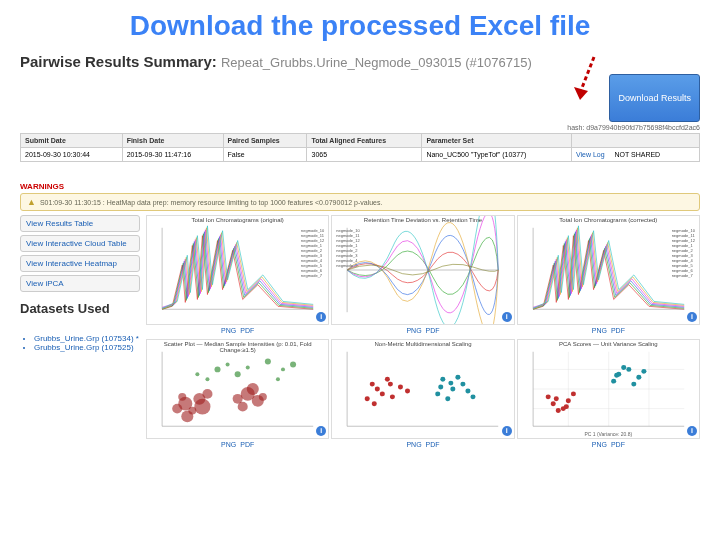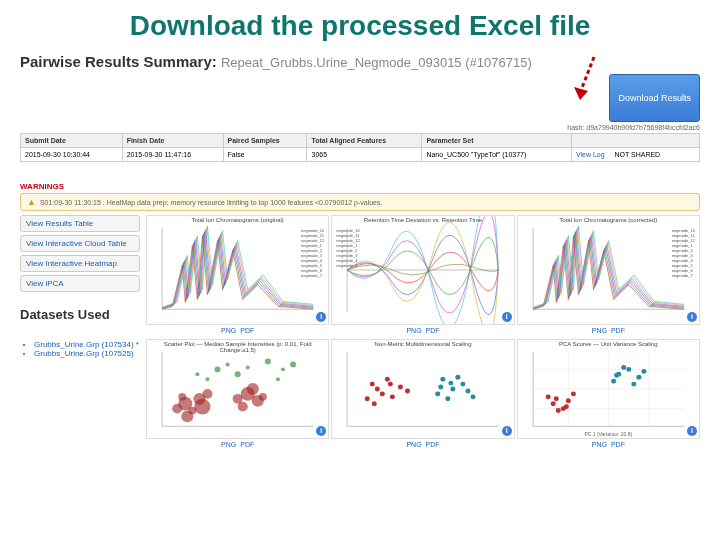--- a/index.html
+++ b/index.html
@@ -1,18 +1,18 @@
 <!DOCTYPE html>
 <html><head>
 <meta charset="utf-8">
 <style>
   * { box-sizing: border-box; margin: 0; padding: 0; }
   body { font-family: Arial, Helvetica, sans-serif; background: #fff; width: 720px; height: 540px; overflow: hidden; position: relative; }
   
-  .slide-title { font-size: 28px; font-weight: bold; color: #0f766e; text-align: center; padding: 10px 0 5px 0; }
+  .slide-title { font-size: 28px; font-weight: bold; color: #3b82f6; text-align: center; padding: 10px 0 5px 0; }
   
   .arrow { position: absolute; top: 55px; right: 120px; width: 30px; height: 45px; }
   .arrow svg { width: 100%; height: 100%; }
   
   .content { padding: 0 20px; }
   
   .section-title { font-size: 15px; font-weight: bold; color: #333; margin: 6px 0 4px 0; }
   .section-title .subtitle { color: #888; font-weight: normal; font-size: 13px; }
   
   .download-row { text-align: right; margin-bottom: 2px; }
@@ -25,21 +25,21 @@
   table.meta td a { color: #1a5fb4; }
   
   .warnings-label { font-size: 8px; color: #c00; font-weight: bold; margin: 20px 0 2px 0; }
   .warning-box { background: #fdf7e3; border: 1px solid #e0c97b; border-radius: 3px; padding: 3px 6px; font-size: 7px; color: #665; display: flex; align-items: center; gap: 4px; margin-bottom: 4px; }
   .warning-box .warn-icon { color: #c0a030; font-size: 9px; }
   
   .main-grid { display: flex; gap: 6px; }
   .left-col { width: 120px; display: flex; flex-direction: column; gap: 3px; }
   .link-btn { display: block; font-size: 8px; color: #1a5fb4; border: 1px solid #ccc; border-radius: 3px; padding: 3px 5px; background: #f5f5f5; text-align: left; cursor: pointer; }
   
-  .datasets-title { font-size: 13px; font-weight: bold; color: #333; margin-top: 12px; }
+  .datasets-title { font-size: 13px; font-weight: bold; color: #333; margin-top: 6px; }
   .dataset-list { font-size: 8px; color: #1a5fb4; list-style: disc; padding-left: 14px; margin-top: 15px; }
   
   .charts { flex: 1; display: grid; grid-template-columns: repeat(3, 1fr); grid-template-rows: 110px 10px 100px 10px; gap: 2px; }
   .chart-cell { border: 1px solid #ddd; background: #fff; position: relative; overflow: hidden; }
   .chart-title { position: absolute; top: 1px; left: 0; right: 0; text-align: center; font-size: 6px; color: #444; }
   .info-icon { position: absolute; bottom: 2px; right: 2px; width: 10px; height: 10px; background: #3b7dd8; color: #fff; border-radius: 50%; font-size: 7px; text-align: center; line-height: 10px; font-weight: bold; }
   .chart-links { text-align: center; font-size: 7px; color: #1a5fb4; }
   .chart-links span { margin: 0 2px; cursor: pointer; }
   
   .legend { position: absolute; right: 4px; top: 12px; font-size: 4px; line-height: 5px; color: #555; }

